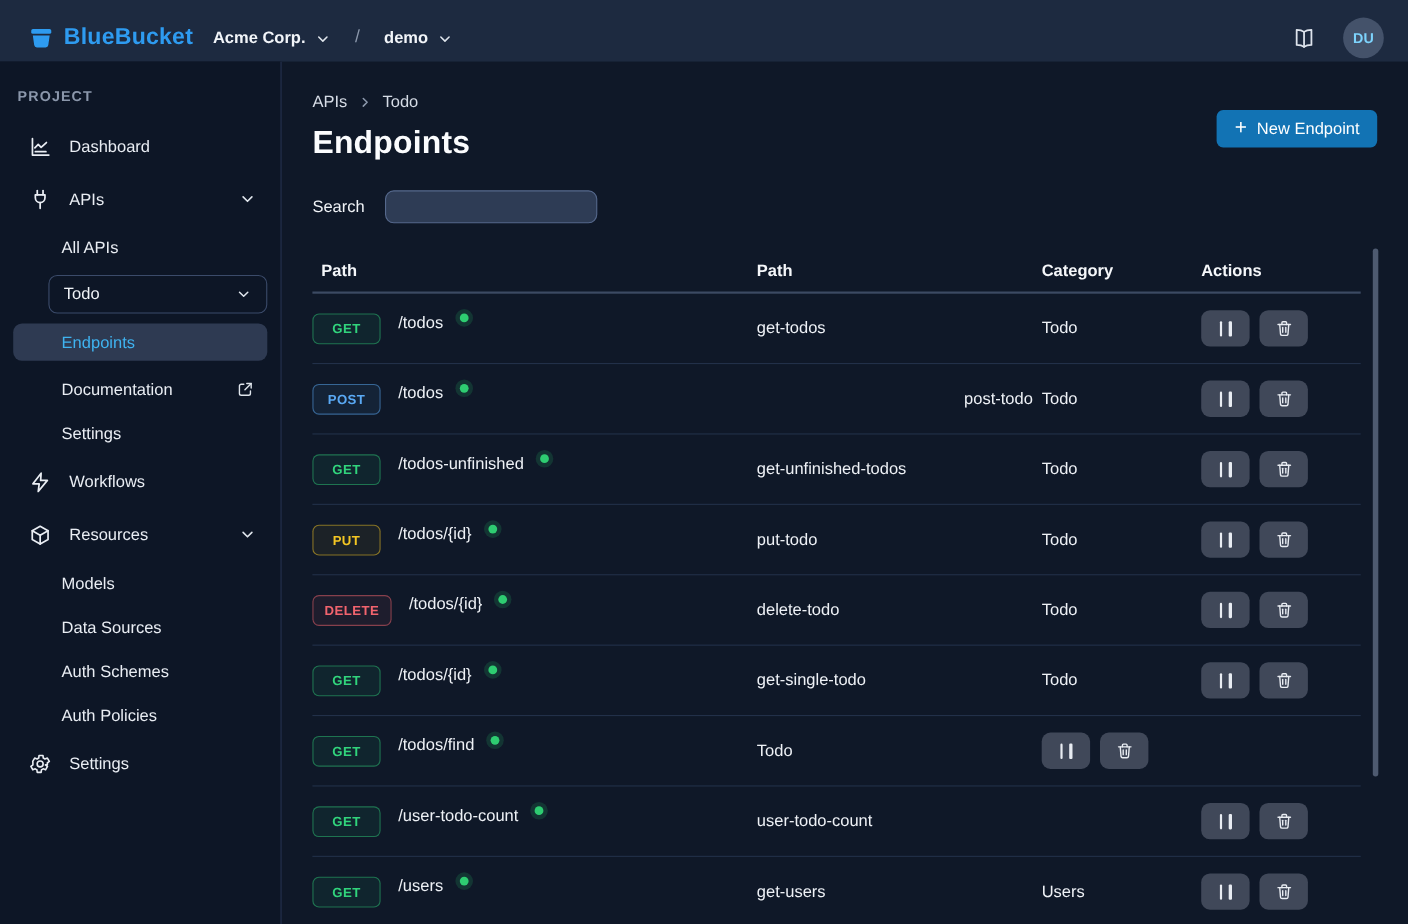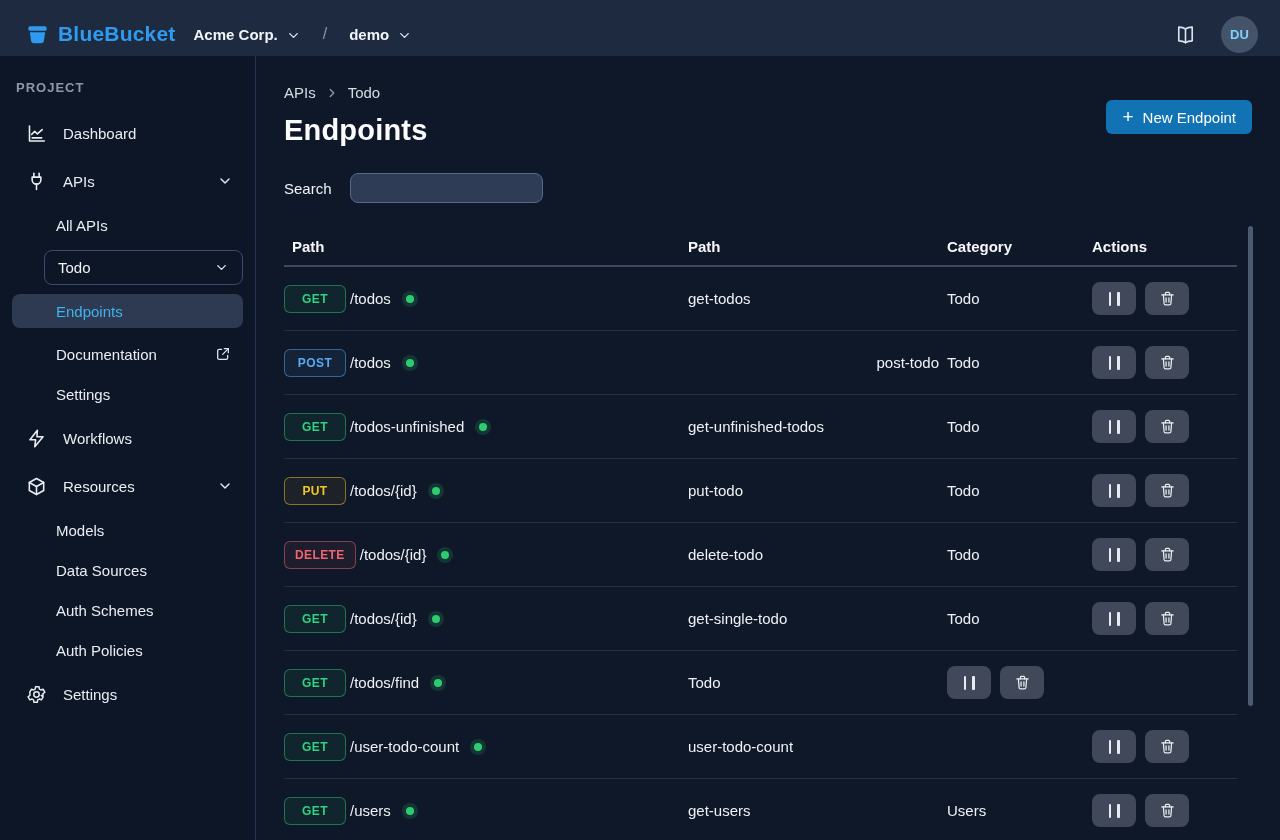--- a/index.html
+++ b/index.html
@@ -86,31 +86,31 @@
 
   
   .table { margin-top:24px; margin-right:15px; }
   .thead, .trow {
     display:grid; grid-template-columns:396px 259px 145px 1fr; align-items:center;
   }
   .thead { height:40px; border-bottom:2px solid #3c4a63; }
   .th { font-size:15px; font-weight:700; color:#f5f7fa; padding-left:8px; }
   .trow { height:64px; border-bottom:1px solid #223049; }
   .cell { font-size:15px; color:#eef1f6; }
-  .path-cell { display:flex; align-items:center; }
+  .path-cell { display:flex; }
   .badge {
     min-width:62px; height:28px; padding:0 10px; border-radius:6px;
     display:inline-flex; align-items:center; justify-content:center;
     font-size:12px; font-weight:700; letter-spacing:.4px;
   }
   .m-get    { color:#31d47c; border:1px solid rgba(49,212,124,.45);  background:rgba(49,212,124,.07); }
   .m-post   { color:#5aa9f4; border:1px solid rgba(90,169,244,.5);   background:rgba(90,169,244,.08); }
   .m-put    { color:#f3c623; border:1px solid rgba(243,198,35,.5);   background:rgba(243,198,35,.06); }
   .m-delete { color:#f2646e; border:1px solid rgba(242,100,110,.5);  background:rgba(242,100,110,.07); }
-  .path-text { margin-left:4px; font-size:15px; }
+  .path-text { margin-left:16px; font-size:15px; }
   .dot {
     width:8px; height:8px; border-radius:50%; background:#2ecc71;
     margin-left:15px; box-shadow:0 0 0 4px rgba(46,204,113,.16);
   }
   .actions { display:flex; gap:9px; padding-left:8px; }
   .abtn {
     width:44px; height:33px; border-radius:8px; background:#404859; border:none;
     display:flex; align-items:center; justify-content:center; gap:6px; cursor:pointer;
   }
   .pause-bars { display:flex; gap:6px; }

